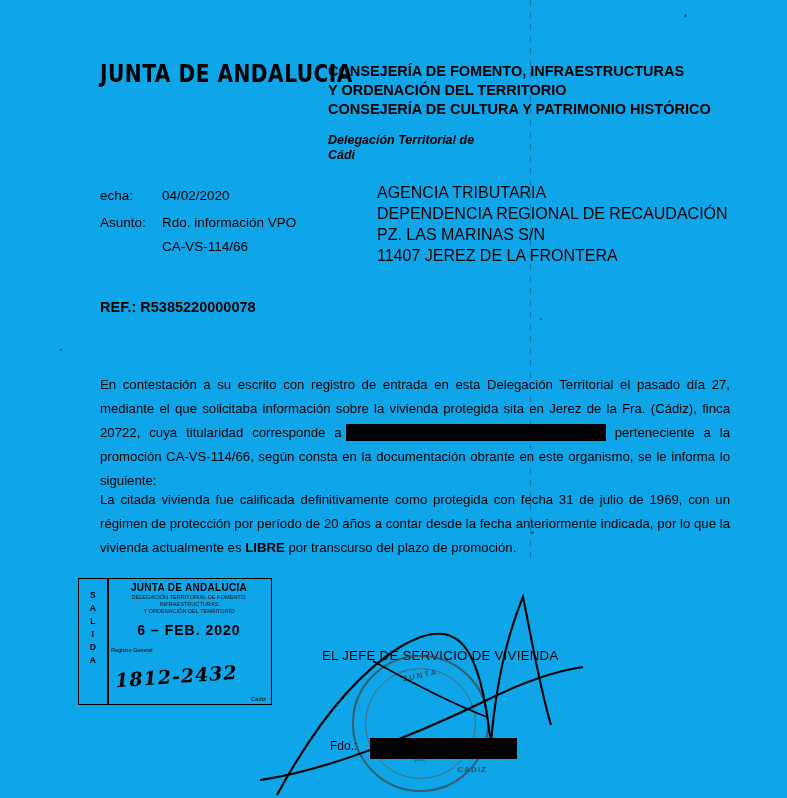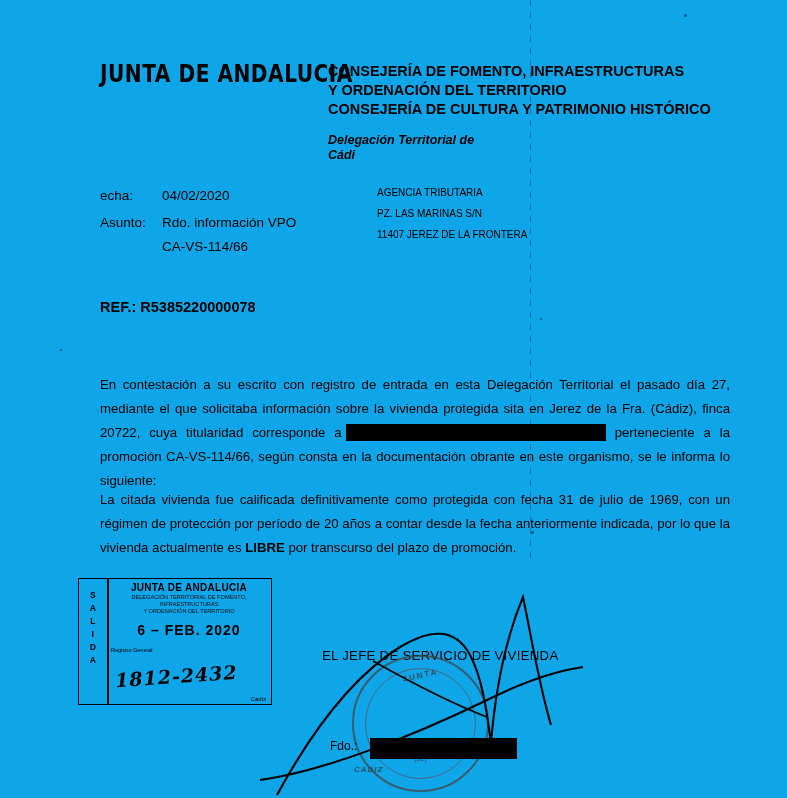--- a/index.html
+++ b/index.html
@@ -101,21 +101,21 @@
   .meta-sub {
     margin-left: 62px;
     line-height: 22px;
   }
 
   
   .addressee {
     position: absolute;
     left: 377px;
     top: 182px;
-    font-size: 10px;
+    font-size: 16px;
     line-height: 21px;
     white-space: nowrap;
   }
 
   
   .ref-main {
     position: absolute;
     left: 100px;
     top: 299px;
     font-size: 14.5px;
@@ -286,26 +286,25 @@
     font-weight: bold;
     color: #333;
     letter-spacing: 2px;
     transform: rotate(-12deg);
   }
   .seal-txt-bottom {
     position: absolute;
     left: 0;
     right: 0;
     bottom: 16px;
-    text-align: left;
+    text-align: right;
     font-size: 8px;
     font-weight: bold;
     color: #333;
     letter-spacing: 1px;
-    font-style: italic;
   }
   .seal-txt-mid {
     position: absolute;
     left: 0;
     right: 0;
     bottom: 28px;
     text-align: center;
     font-size: 7px;
     color: #333;
   }
@@ -348,20 +347,21 @@
     </div>
     <div class="meta-row">
       <div class="meta-label">Asunto:</div>
       <div class="meta-value">Rdo. información VPO</div>
     </div>
     <div class="meta-sub">CA-VS-114/66</div>
   </div>
 
   <div class="addressee">
     <div>AGENCIA TRIBUTARIA</div>
+    <div>DEPENDENCIA REGIONAL DE RECAUDACIÓN</div>
     <div>PZ. LAS MARINAS S/N</div>
     <div>11407 JEREZ DE LA FRONTERA</div>
   </div>
 
   <div class="ref-main">REF.: R5385220000078</div>
 
   <div class="para para1">
     <span>En contestación a su escrito con registro de entrada en esta Delegación Territorial el pasado día 27, mediante el que solicitaba información sobre la vivienda protegida sita en Jerez de la Fra. (Cádiz), finca 20722, cuya titularidad corresponde a</span><span class="redaction"></span>
     <span>perteneciente a la promoción CA-VS-114/66, según consta en la documentación obrante en este organismo, se le informa lo siguiente:</span>
   </div>

